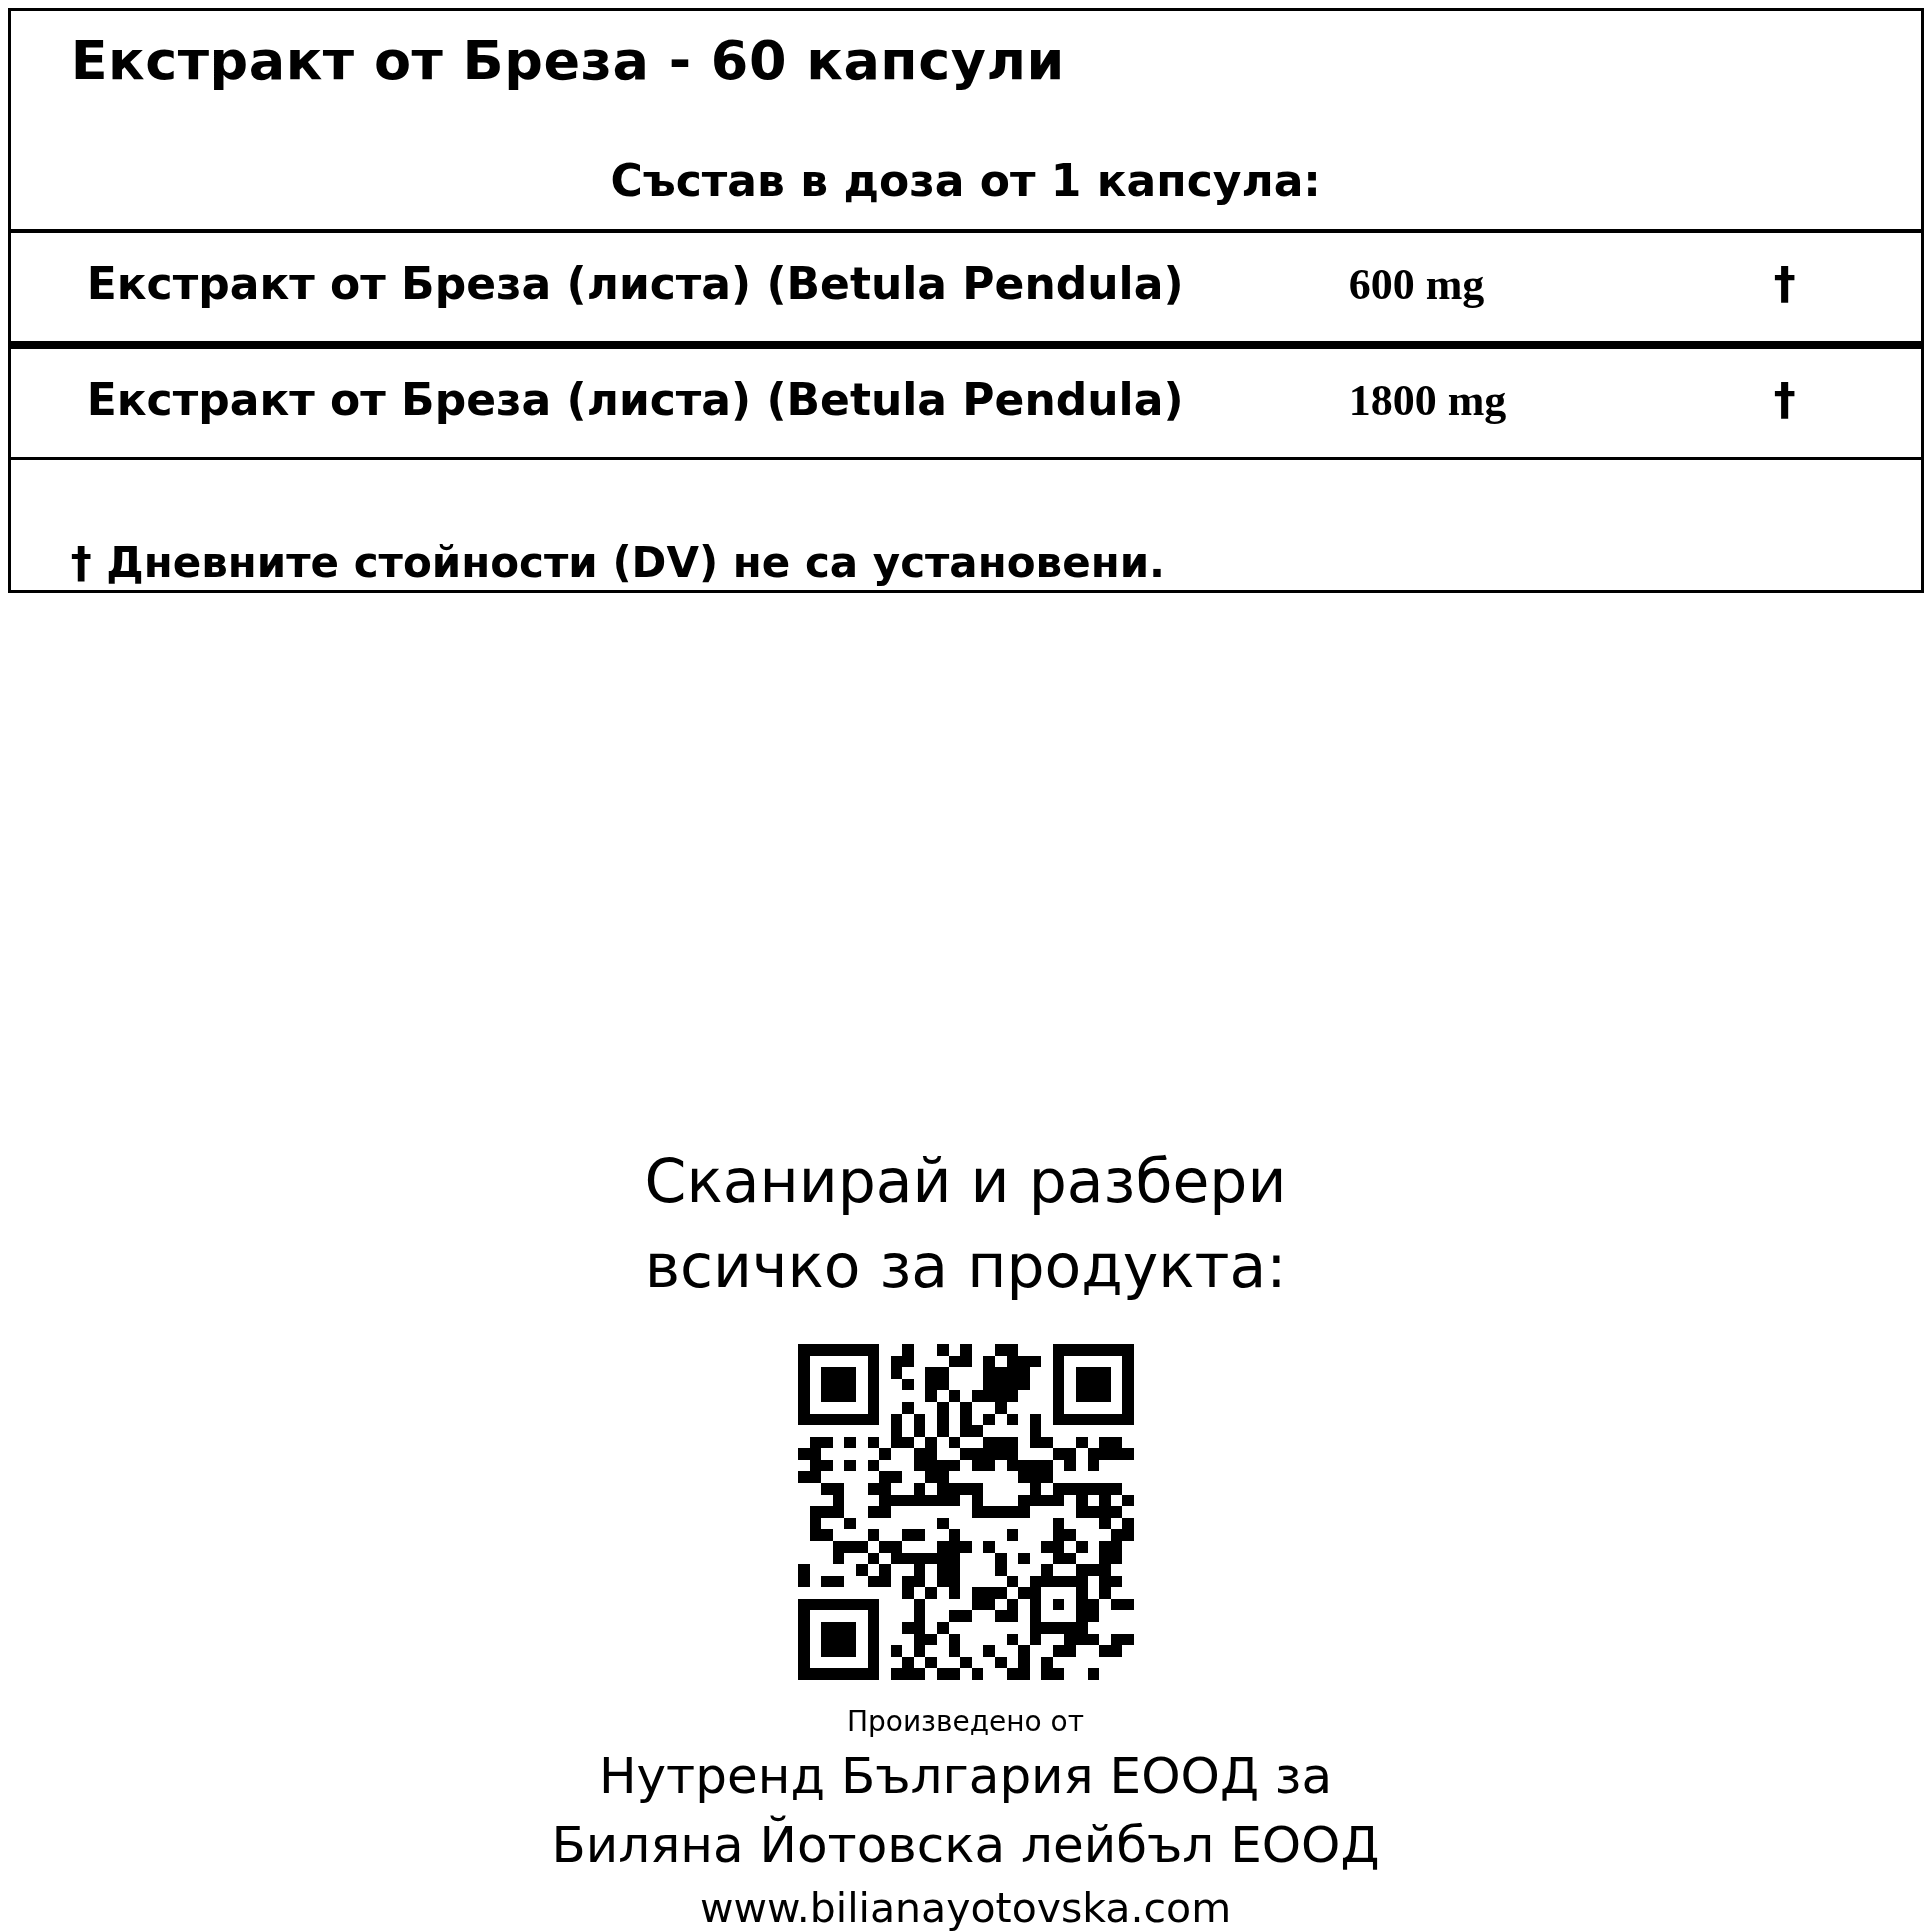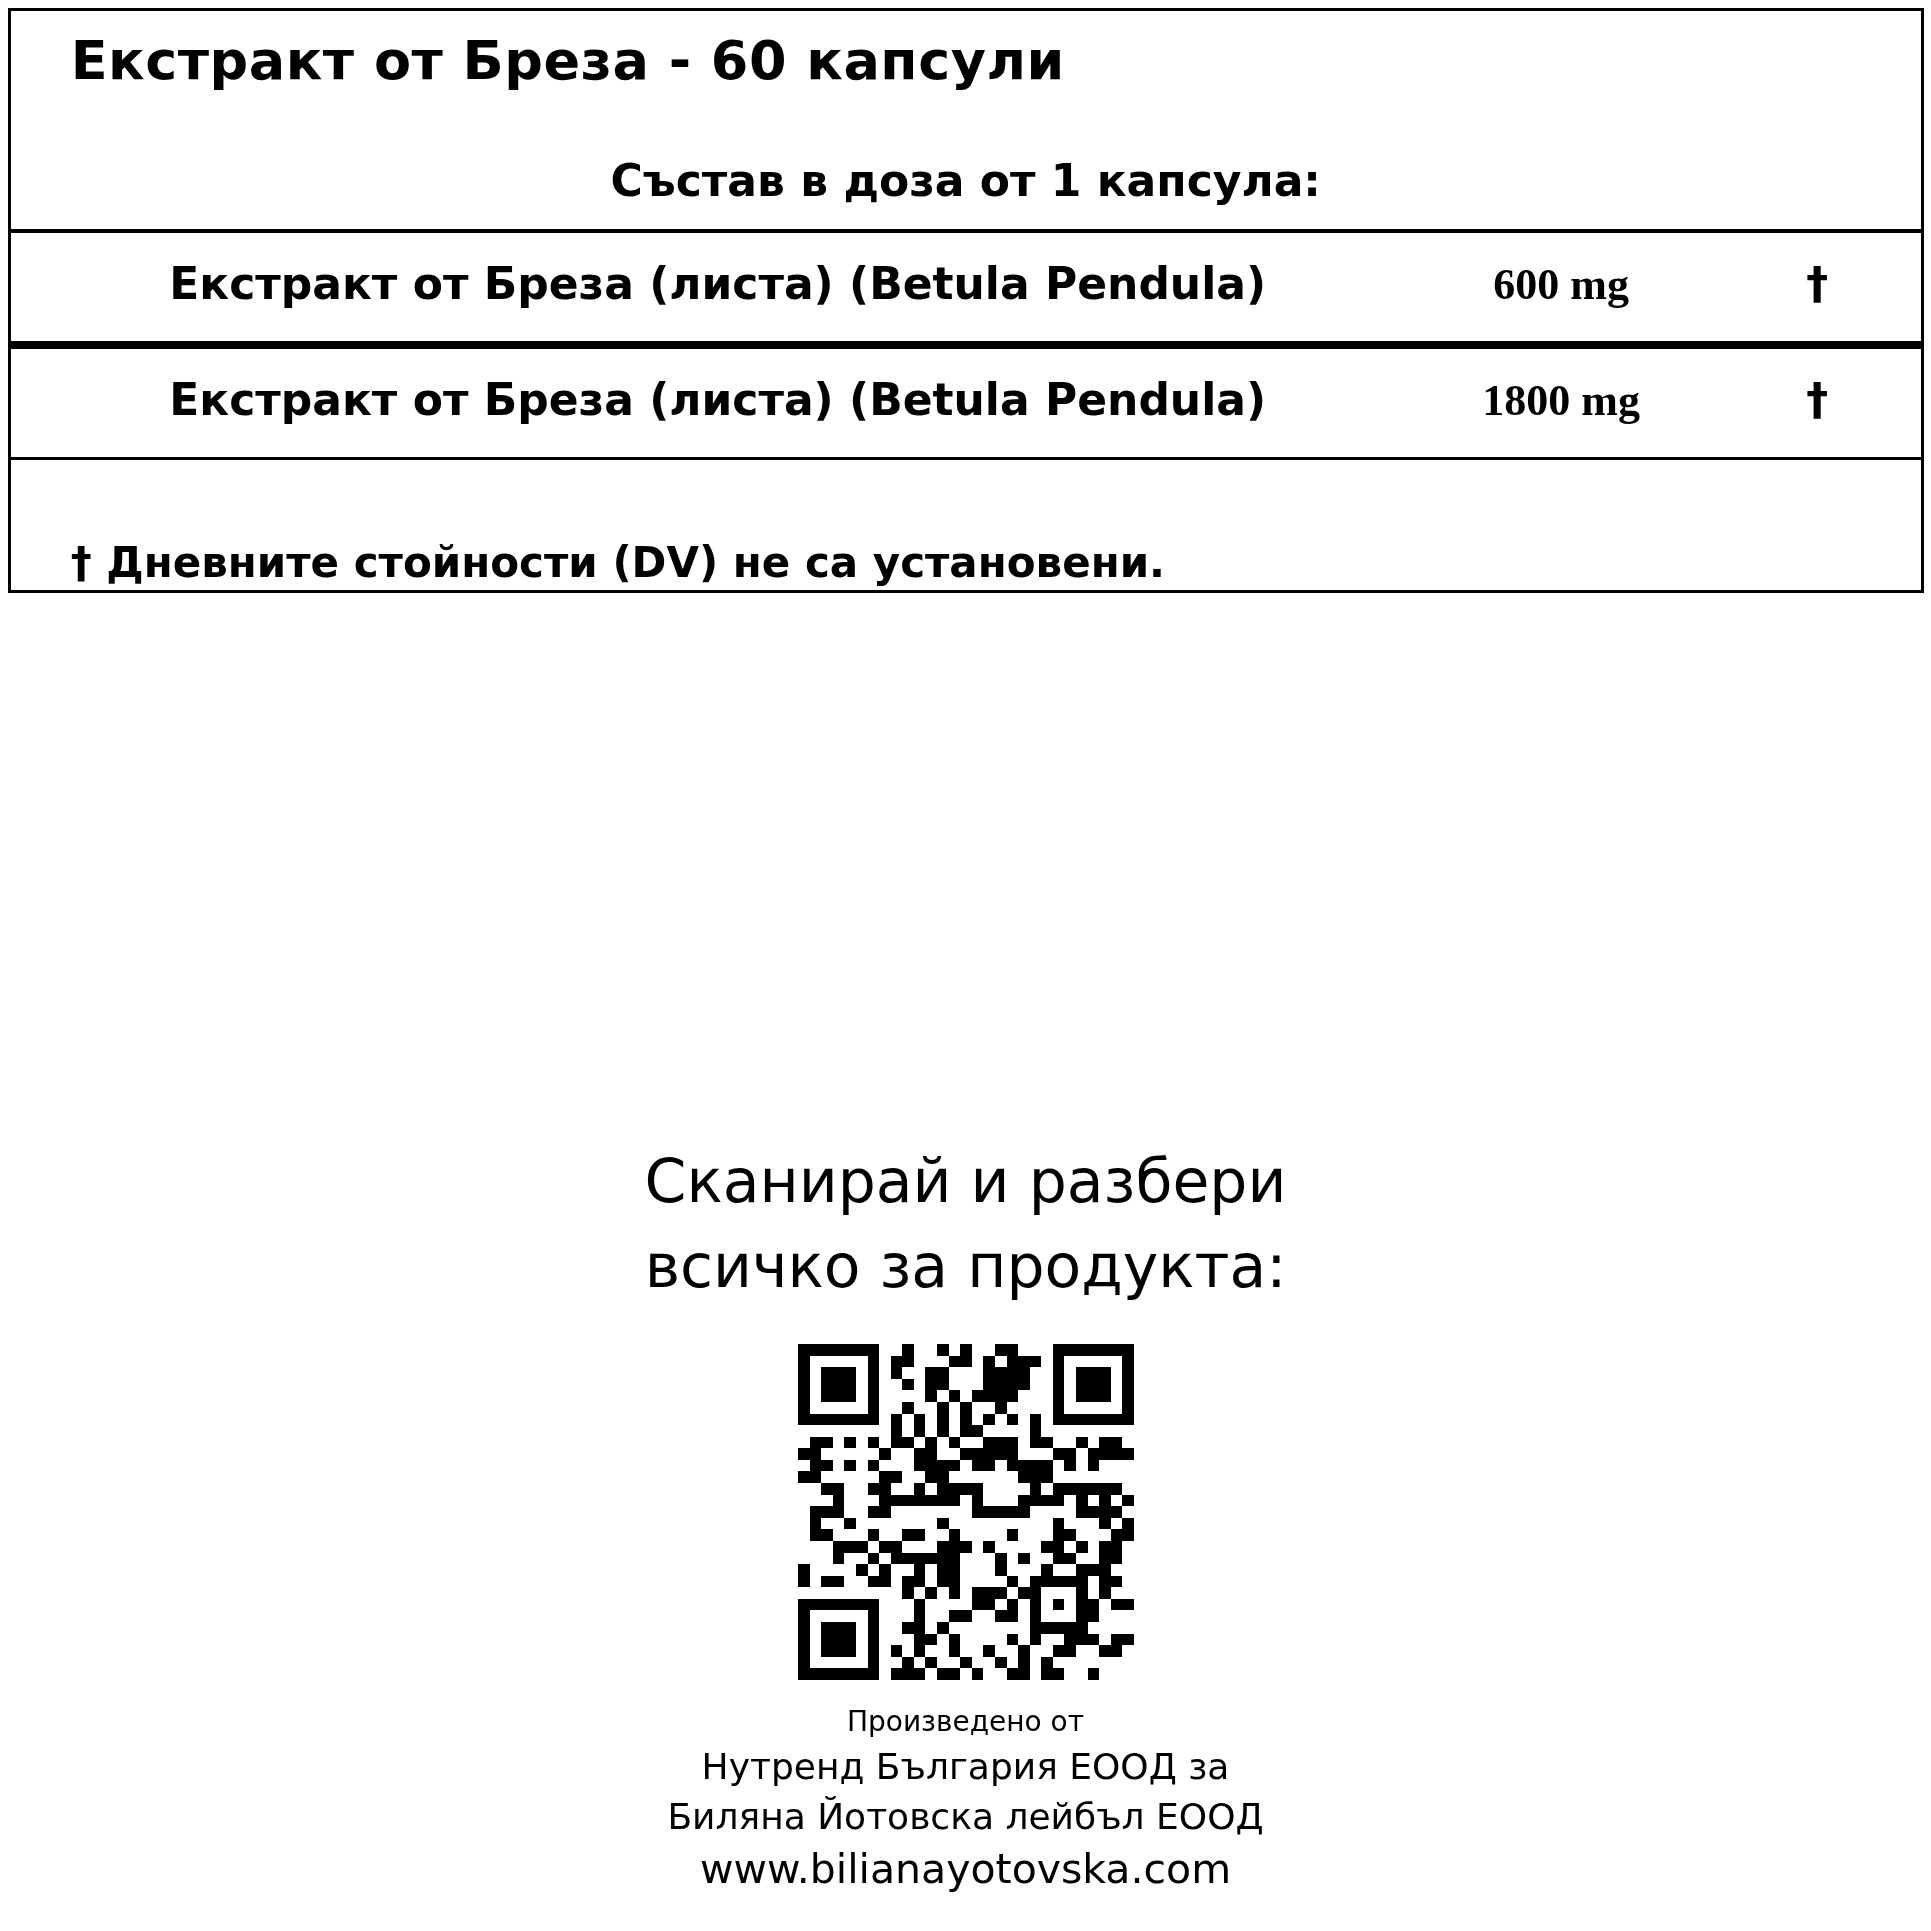--- a/index.html
+++ b/index.html
@@ -44,21 +44,20 @@
     height: 3.9px;
     background: #000;
   }
   .nutrient-row {
     display: flex;
     align-items: baseline;
     padding: 25px 60px 29px 76px;
     font-size: 44px;
     font-weight: 700;
     line-height: 1.2;
-    text-align: center;
   }
   .row-name { flex: 1 1 auto; }
   .row-amount { width: 425px; flex: 0 0 auto; font-family: Liberation Serif, serif; }
   .row-dv { width: 87px; flex: 0 0 auto; }
 
   .footnote {
     padding: 77px 60px 0 60px;
     font-size: 42px;
     font-weight: 700;
     line-height: 1.25;
@@ -89,21 +88,21 @@
     margin: 35px auto 23px auto;
   }
   .qr-wrap svg { display: block; width: 336px; height: 336px; }
   .produced-by {
     font-size: 28px;
     font-weight: 400;
     line-height: 1.38;
     margin-top: 17px;
   }
   .producer-line {
-    font-size: 36px;
+    font-size: 50px;
     font-weight: 400;
     line-height: 1.38;
   }
   .website {
     font-size: 41px;
     font-weight: 400;
     line-height: 1.38;
   }
 </style>
 </head>

